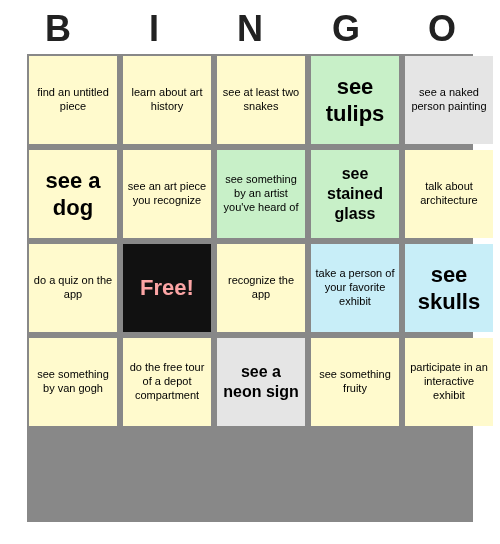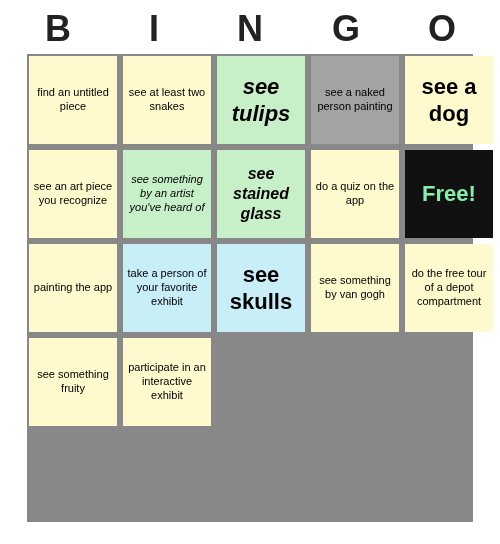--- a/index.html
+++ b/index.html
@@ -40,49 +40,52 @@
       align-items: center;
       justify-content: center;
       text-align: center;
       padding: 4px;
       font-size: 11px;
       line-height: 1.25;
       background: white;
       cursor: default;
     }
     .cell.yellow { background: #fffacd; }
-    .cell.green { background: #c8f0c8; font-style: italic; }
-    .cell.pink { background: #a3a3a3; }
+    .cell.green { background: #c8f0c8; }
+    .cell.pink { background: #e5e5e5; }
     .cell.cyan { background: #c8eef8; }
-    .cell.black { background: #111; color: #86efac; font-size: 24px; font-weight: bold; }
+    .cell.black { background: #111; color: #fca5a5; font-size: 24px; font-weight: bold; }
     .cell.big-text { font-size: 22px; font-weight: bold; }
     .cell.medium-text { font-size: 16px; font-weight: bold; }
   </style>
 </head>
 <body>
 
 <div id="bingo-header">
 <div class="bingo-letter">B</div>
     <div class="bingo-letter">I</div>
     <div class="bingo-letter">N</div>
     <div class="bingo-letter">G</div>
     <div class="bingo-letter">O</div>
   </div>
 
 <div id="bingo-grid">
 <div class="cell yellow">find an untitled piece</div>
+    <div class="cell yellow">learn about art history</div>
     <div class="cell yellow">see at least two snakes</div>
     <div class="cell green big-text">see tulips</div>
     <div class="cell pink">see a naked person painting</div>
     <div class="cell yellow big-text">see a dog</div>
     <div class="cell yellow">see an art piece you recognize</div>
     <div class="cell green">see something by an artist you've heard of</div>
     <div class="cell green medium-text">see stained glass</div>
+    <div class="cell yellow">talk about architecture</div>
     <div class="cell yellow">do a quiz on the app</div>
     <div class="cell black big-text">Free!</div>
-    <div class="cell yellow">painting the app</div>
+    <div class="cell yellow">recognize the app</div>
     <div class="cell cyan">take a person of your favorite exhibit</div>
     <div class="cell cyan big-text">see skulls</div>
     <div class="cell yellow">see something by van gogh</div>
     <div class="cell yellow">do the free tour of a depot compartment</div>
+    <div class="cell pink medium-text">see a neon sign</div>
     <div class="cell yellow">see something fruity</div>
     <div class="cell yellow">participate in an interactive exhibit</div>
   </div>
 
 </body></html>

